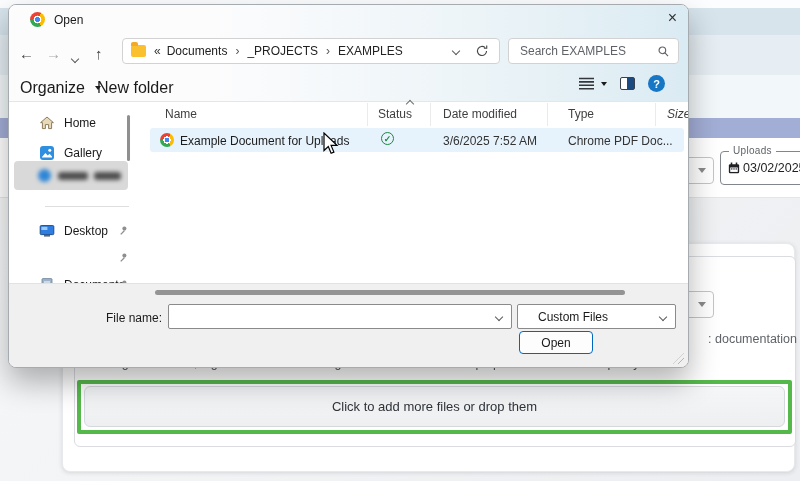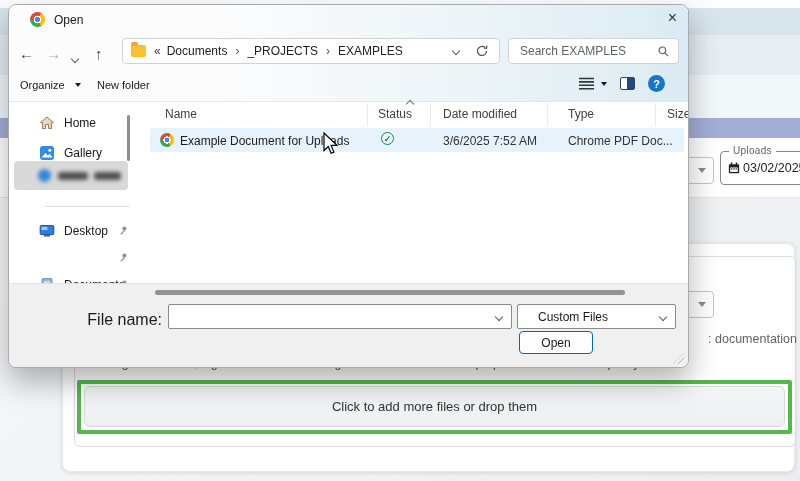--- a/index.html
+++ b/index.html
@@ -62,21 +62,21 @@
   .crumb-prefix{margin:0 6px 0 8px;color:#333;}
   .crumb{color:#222;}
   .crumb-sep{margin:0 8px;color:#555;font-size:12px;}
   .addr-right{margin-left:auto;display:flex;align-items:center;gap:16px;}
 
   .searchbox{position:absolute;left:499px;top:33px;width:171px;height:26px;background:#fff;border:1px solid #d2d2d2;
     border-radius:4px;display:flex;align-items:center;padding:0 8px 0 9px;box-sizing:border-box;}
   .searchbox input{border:none;outline:none;flex:1;font-family:"Liberation Sans",sans-serif;font-size:12px;color:#4d7c0f;background:transparent;min-width:0;}
   .searchbox input::placeholder{color:#5f6368;}
 
-  .tb-label{position:absolute;top:74px;font-size:11px;color:#1b1b1b;display:flex;align-items:center;gap:10px;}
+  .tb-label{position:absolute;top:74px;font-size:16px;color:#1b1b1b;display:flex;align-items:center;gap:10px;}
   .tb-organize{left:11px;} .tb-newfolder{left:88px;}
   .tri-dark{width:0;height:0;border-left:3.8px solid transparent;border-right:3.8px solid transparent;border-top:4.5px solid #1b1b1b;}
   .tb-right{position:absolute;top:70px;left:570px;display:flex;align-items:center;gap:13px;}
   .help-circle{width:17px;height:17px;border-radius:50%;background:#1877c5;color:#fff;font-size:11px;font-weight:bold;
     display:flex;align-items:center;justify-content:center;}
   .pane-icon{width:15px;height:13px;border:1.5px solid #39414d;border-radius:2px;background:linear-gradient(90deg,#fff 0 45%,#1c4b82 45% 100%);box-sizing:border-box;}
   .tb-sep{position:absolute;left:0;right:0;top:96px;height:1px;background:#e6e6e6;}
 
   
   .sb-item{position:absolute;left:30px;height:20px;display:flex;align-items:center;gap:9px;font-size:12px;color:#191919;}
@@ -92,21 +92,21 @@
   .col-h{position:absolute;top:102px;font-size:12px;color:#3f3f3f;}
   .col-div{position:absolute;top:98px;height:23px;width:1px;background:#ebebeb;}
   .sort-chev{position:absolute;left:398px;top:96px;border-color:#707070;}
   .file-row{position:absolute;left:141px;top:123px;width:534px;height:24px;background:#e7f3fc;border-radius:3px;}
   .row-text{position:absolute;font-size:12px;color:#1c1c1c;white-space:nowrap;}
   .status-icon{position:absolute;left:372px;top:127px;width:13px;height:13px;border:1.4px solid #168a3f;border-radius:50%;
     color:#168a3f;font-size:9px;line-height:13px;text-align:center;box-sizing:border-box;font-weight:bold;}
 
   .footer{position:absolute;left:0;right:0;top:278px;bottom:0;background:#f0f0f0;border-top:1px solid #e2e2e2;}
   .hthumb{position:absolute;left:146px;top:6px;width:470px;height:5px;background:#949494;border-radius:2.5px;}
-  .fn-label{position:absolute;left:60px;width:93px;top:27px;text-align:right;font-size:16px;}
+  .fn-label{position:absolute;left:60px;width:93px;top:27px;text-align:right;font-size:12px;}
   .combo{position:absolute;background:#fff;border:1px solid #8a8a8a;border-radius:2px;height:25px;box-sizing:border-box;
     display:flex;align-items:center;}
   .combo .chev{position:absolute;right:9px;top:9px;}
   .fn-input{left:159px;top:20px;width:344px;}
   .fn-input input{border:none;outline:none;flex:1;height:100%;font-family:"Liberation Sans",sans-serif;font-size:12px;padding:0 22px 0 7px;background:transparent;}
   .ft-select{left:508px;top:20px;width:159px;padding-left:20px;font-size:12px;color:#1a1a1a;}
   .btn{position:absolute;top:47px;height:23px;background:#fdfdfd;border-radius:4px;font-size:12px;color:#1a1a1a;
     display:flex;align-items:center;justify-content:center;box-sizing:border-box;}
   .btn.open{left:510px;width:74px;border:1px solid #0067c0;}
   .btn.cancel{left:595px;width:67px;border:1px solid #d0d0d0;}
@@ -271,21 +271,21 @@
       <circle cx="9.4" cy="4.6" r="2.6" fill="#8f8f8f"></circle>
         <rect x="6.2" y="6.4" width="1.7" height="6.4" transform="rotate(45 7 9.6)" fill="#8f8f8f"></rect>
     </svg>
     <div class="sb-scroll"></div>
 
     <div class="chev up sm sort-chev"></div>
     <span class="col-h" style="left:156px;">Name</span>
     <span class="col-h" style="left:369px;">Status</span>
     <span class="col-h" style="left:434px;">Date modified</span>
     <span class="col-h" style="left:559px;">Type</span>
-    <span class="col-h" style="left:658px;">Size</span>
+    <span class="col-h" style="left:658px;font-style:italic;">Size</span>
     <div class="col-div" style="left:358px;"></div>
     <div class="col-div" style="left:421px;"></div>
     <div class="col-div" style="left:538px;"></div>
     <div class="col-div" style="left:646px;"></div>
 
     <div class="file-row"></div>
     <div class="chrome-icon" style="position:absolute;left:151px;top:128px;width:14px;height:14px;"></div>
     <span class="row-text" style="left:171px;top:129px;">Example Document for Uploads</span>
     <div class="status-icon">✓</div>
     <span class="row-text" style="left:434px;top:129px;color:#333;">3/6/2025 7:52 AM</span>

